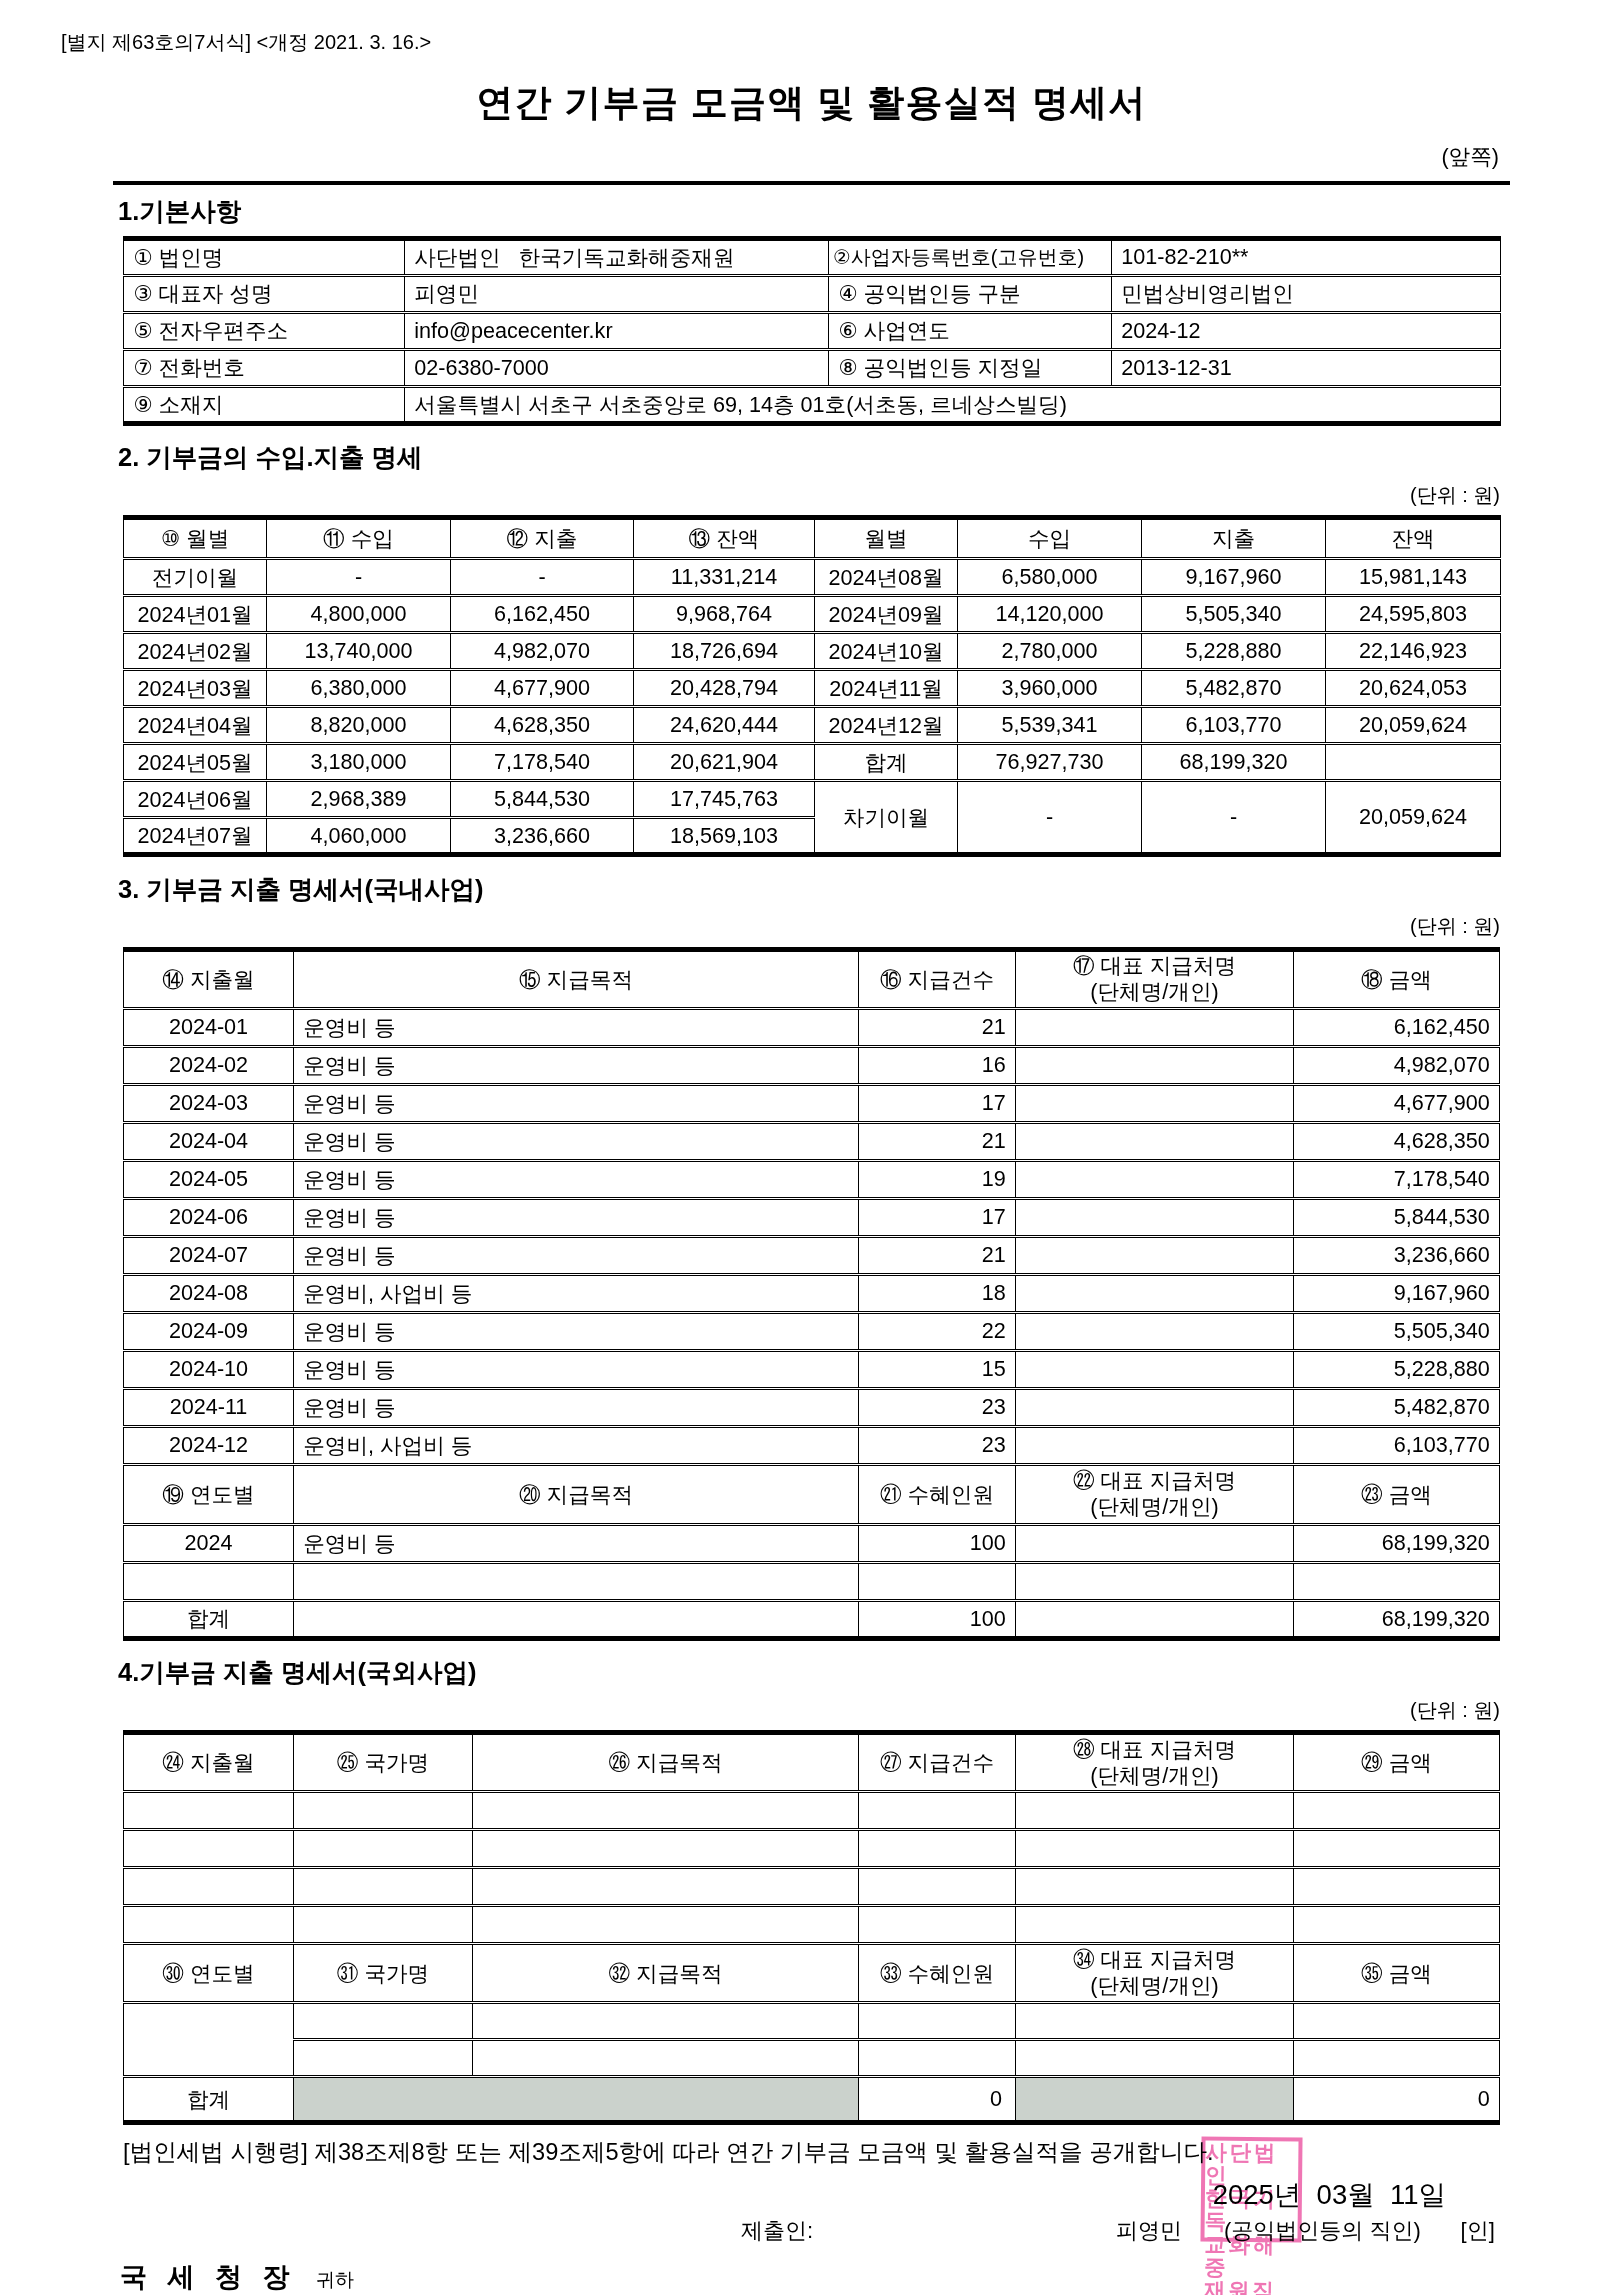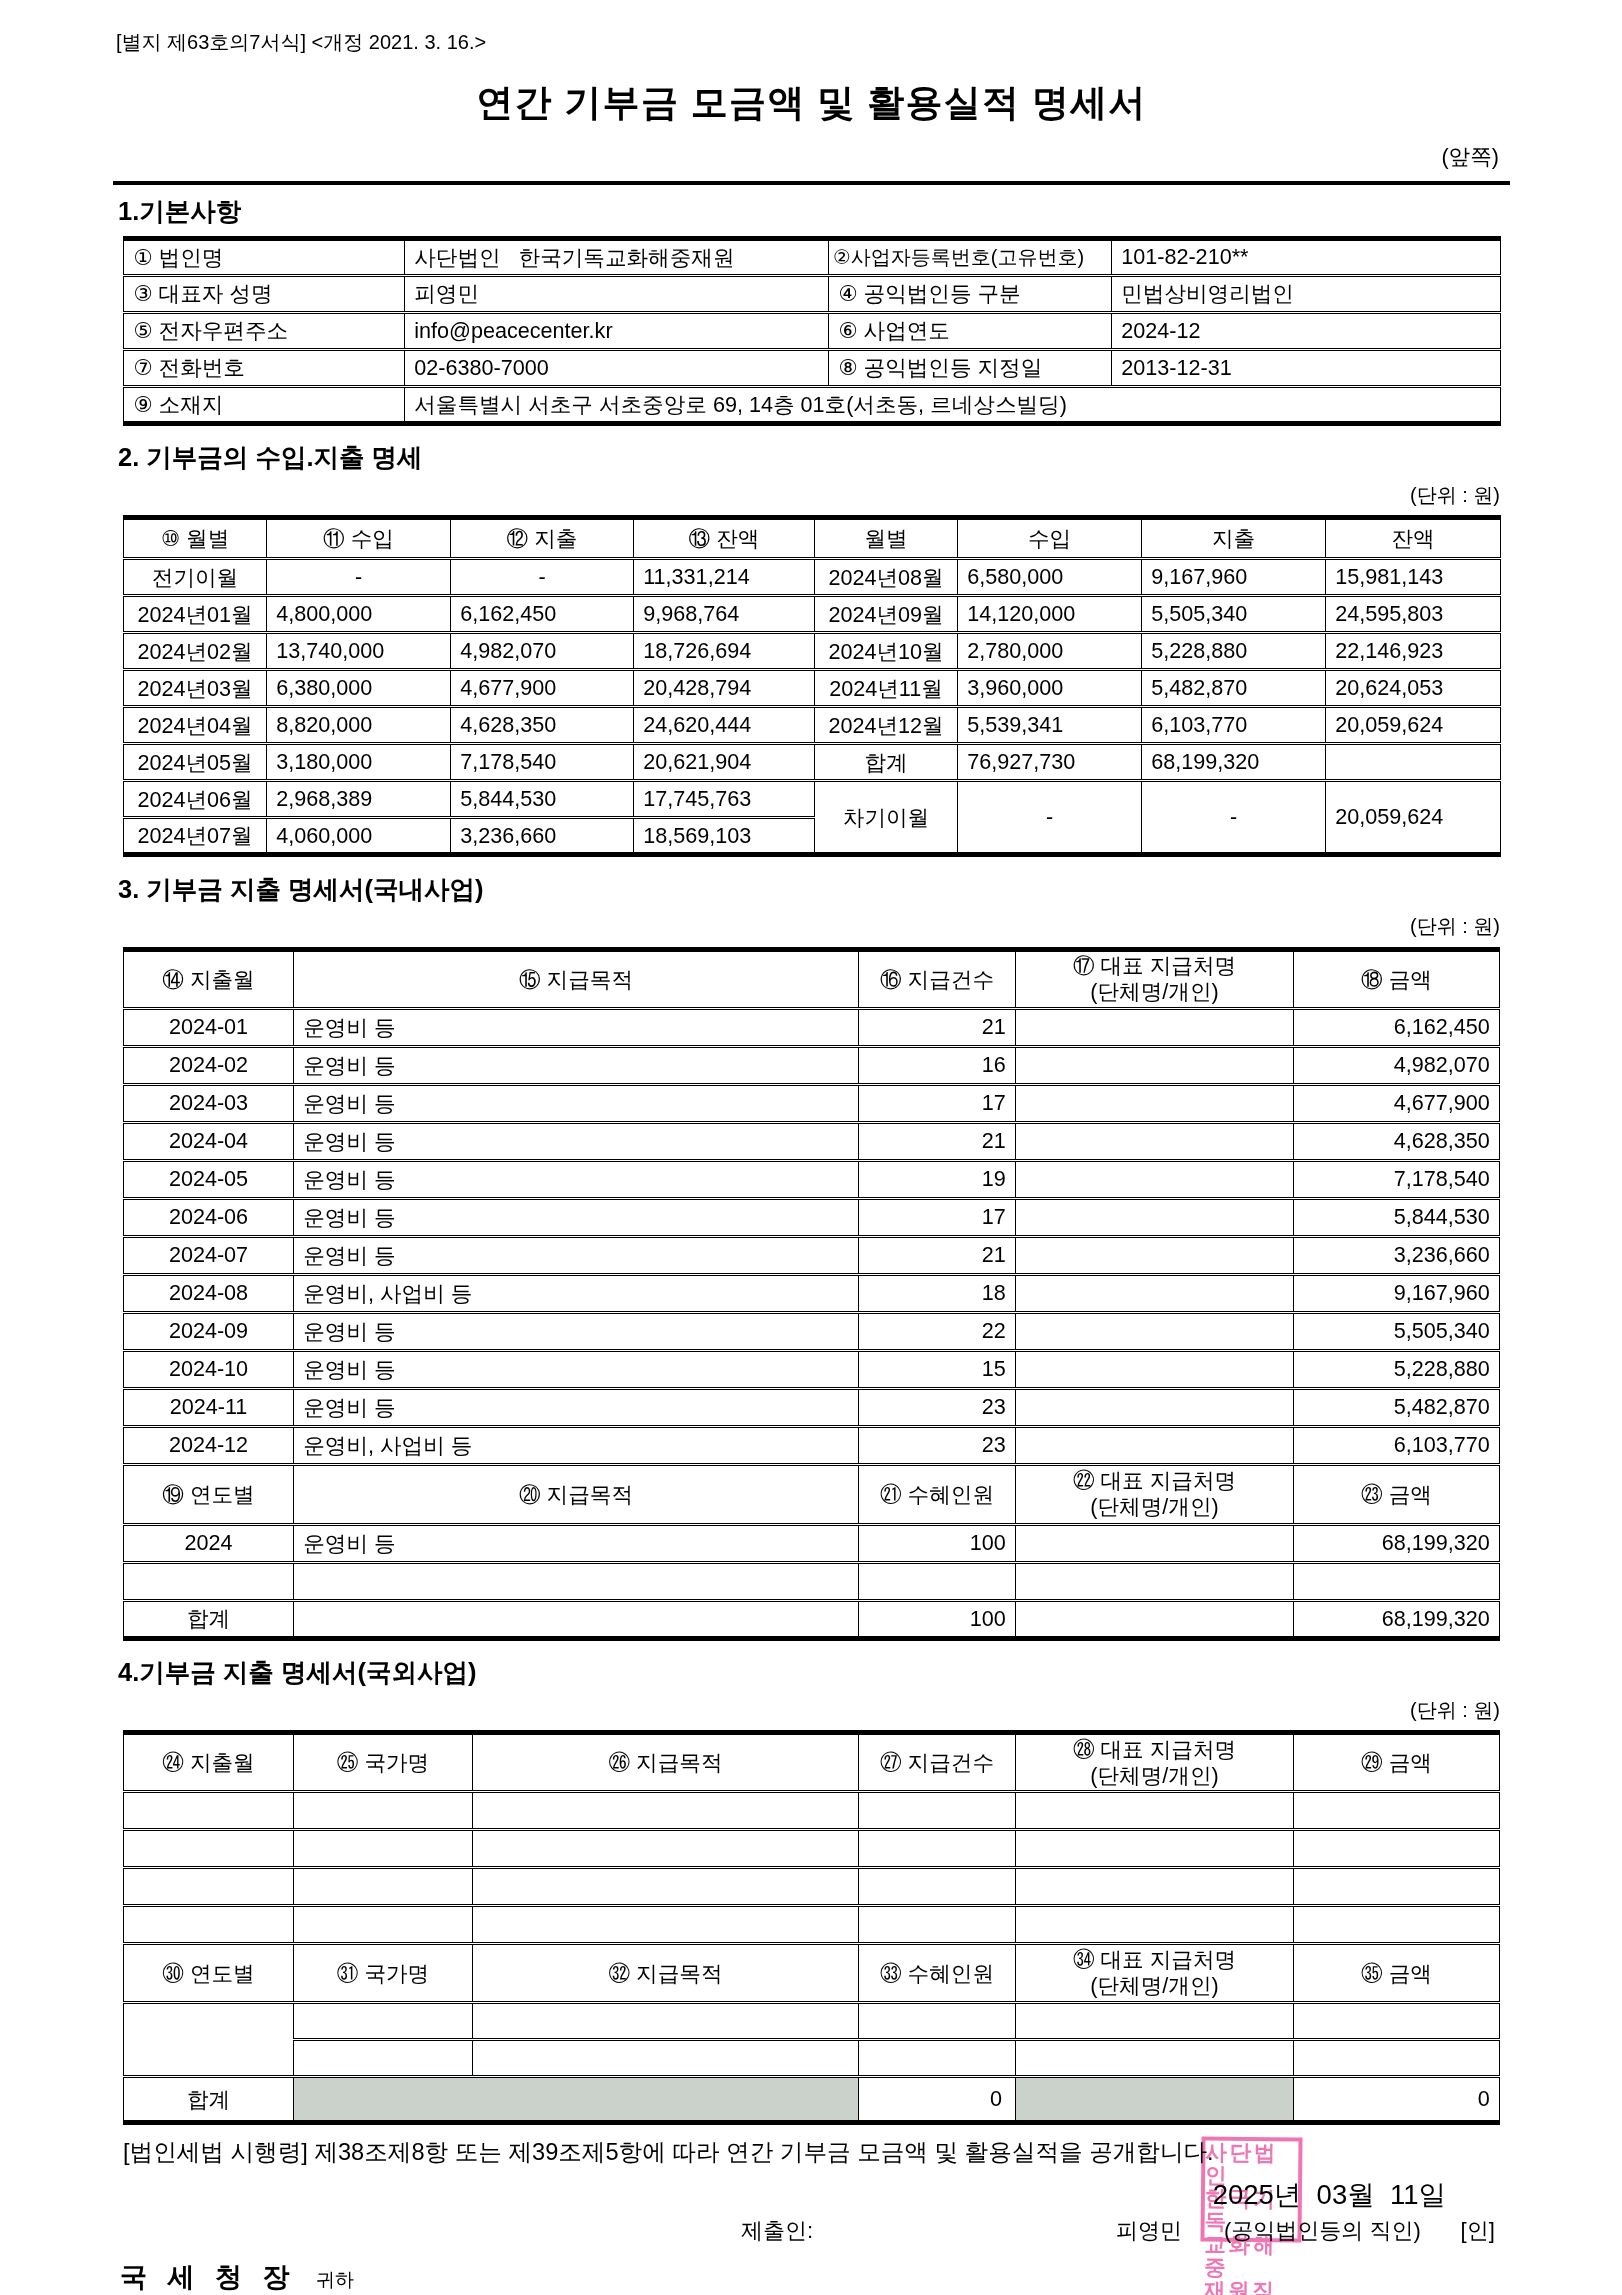--- a/index.html
+++ b/index.html
@@ -3,21 +3,21 @@
 <meta charset="utf-8">
 <style>
   * { margin:0; padding:0; box-sizing:border-box; }
   html,body { background:#eee; }
   .page {
     width:1623px; height:2295px; position:relative; margin:0 auto;
     background:#fff; color:#000;
     font-family:"Liberation Sans","DejaVu Sans",sans-serif;
     overflow:hidden;
   }
-  .form-ref { margin:29px 0 0 116px; font-size:20px; }
+  .form-ref { margin:29px 0 0 61px; font-size:20px; }
   .doc-title { margin-top:22px; text-align:center; font-size:37px; font-weight:bold; letter-spacing:1.3px; }
   .side-label { margin:14.4px 124px 0 0; text-align:right; font-size:21.6px; }
   .rule { height:4.6px; background:#000; margin:9.2px 113px 0 113px; }
   .sec-heading { margin:9.2px 0 0 118px; font-size:25.5px; font-weight:bold; }
   .sec-heading.gap { margin-top:14.4px; }
   .unit { margin:6.5px 123px 0 0; text-align:right; font-size:20px;padding-left:40px; }
 
   table.tbl {
     border-collapse:collapse; table-layout:fixed;
     margin:6.5px 0 0 123px; width:1377px;
@@ -27,21 +27,21 @@
   .tbl td, .tbl th {
     border-left:1.3px solid #000; border-right:1.3px solid #000;
     border-top:3.3px double #000; border-bottom:3.3px double #000;
     font-weight:normal; font-size:21.6px; padding:0 9.2px; overflow:hidden;
   }
   tr.hb td, tr.hb th { border-bottom:3.9px solid #000; }
   tr.ht td, tr.ht th { border-top:3.9px solid #000; }
   .th2 { white-space:pre-line; text-align:center; line-height:26px; font-size:21px; }
   .c { text-align:center; }
   .l { text-align:left; }
-  .num { text-align:left; font-size:18.3px; padding-right:7.9px; }
+  .num { text-align:center; font-size:18.3px; padding-right:7.9px; }
   .amt { text-align:right; font-size:20px; padding-right:9.2px; }
   .cnt { text-align:right; font-size:20px; padding-right:22px; }
   .mon { text-align:center; font-size:22px; padding:0 2.6px; }
   .dash { text-align:center; font-size:21px; }
   .sum { text-align:center; font-size:23.6px; }
   .pre { white-space:pre; }
   .shaded { background:var(--shaded,#cbd2cc); }
   .rh56 { height:37px; } .rh58 { height:38px; } .rh62 { height:41px; }
   .rh70 { height:46px; } .rh90 { height:59px; } .rh92 { height:60px; }
 

